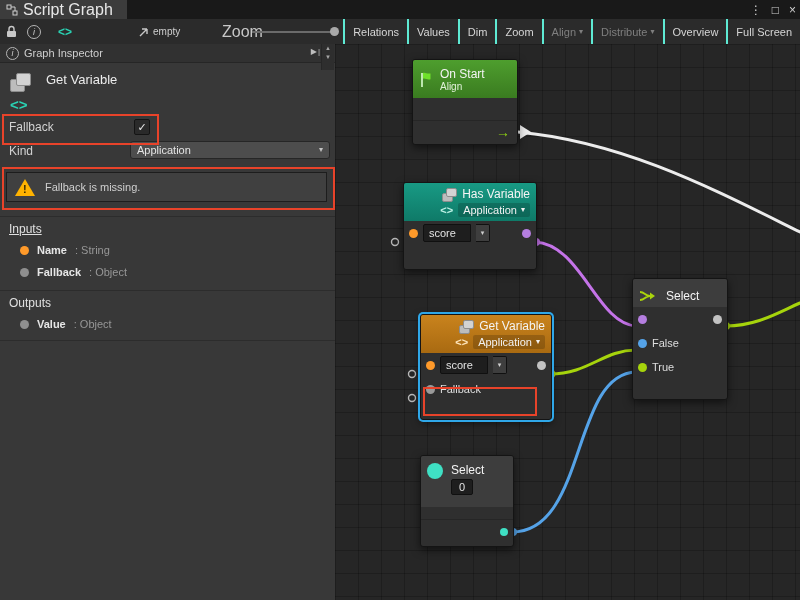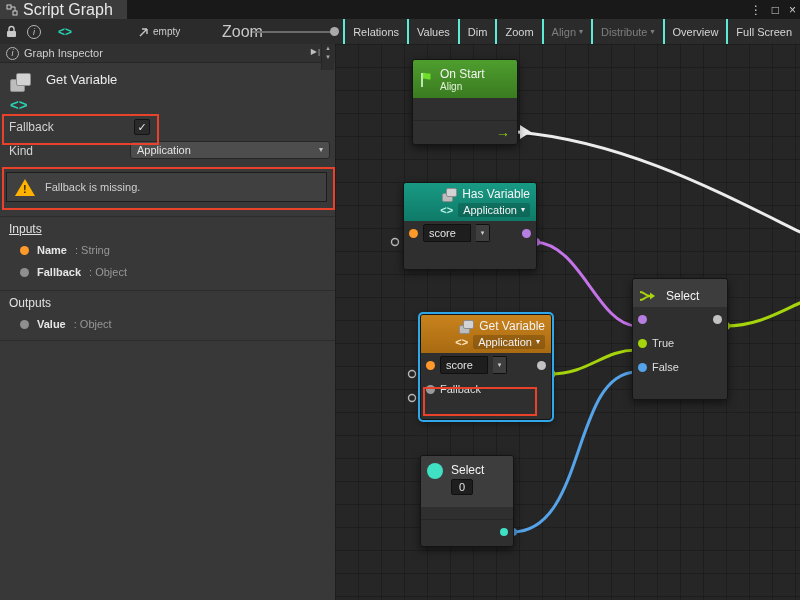--- a/index.html
+++ b/index.html
@@ -353,26 +353,26 @@
         <polygon points="11,3.5 16,7 11,10.5" fill="#aad40c"></polygon>
       </svg>
       <span class="ntitle">Select</span>
     </div>
     <div class="prow">
       <span class="dot purple"></span>
       <span class="spacer"></span>
       <span class="dot gray out"></span>
     </div>
     <div class="prow">
+      <span class="dot blue"></span>
+      <span class="port-label">False</span>
+    </div>
+    <div class="prow">
       <span class="dot green"></span>
       <span class="port-label">True</span>
-    </div>
-    <div class="prow">
-      <span class="dot blue"></span>
-      <span class="port-label">False</span>
     </div>
   </div>
 
   <div class="node" style="left:85px;top:411px;width:92px;height:90px;">
     <div class="nhead plain" style="flex-direction:row;align-items:flex-start;gap:8px;padding-top:7px;height:40px;">
       <span class="int-circle"></span>
       <span style="display:flex;flex-direction:column;align-items:flex-start;">
         <span class="ntitle">Select</span>
         <span class="val-field">0</span>
       </span>

